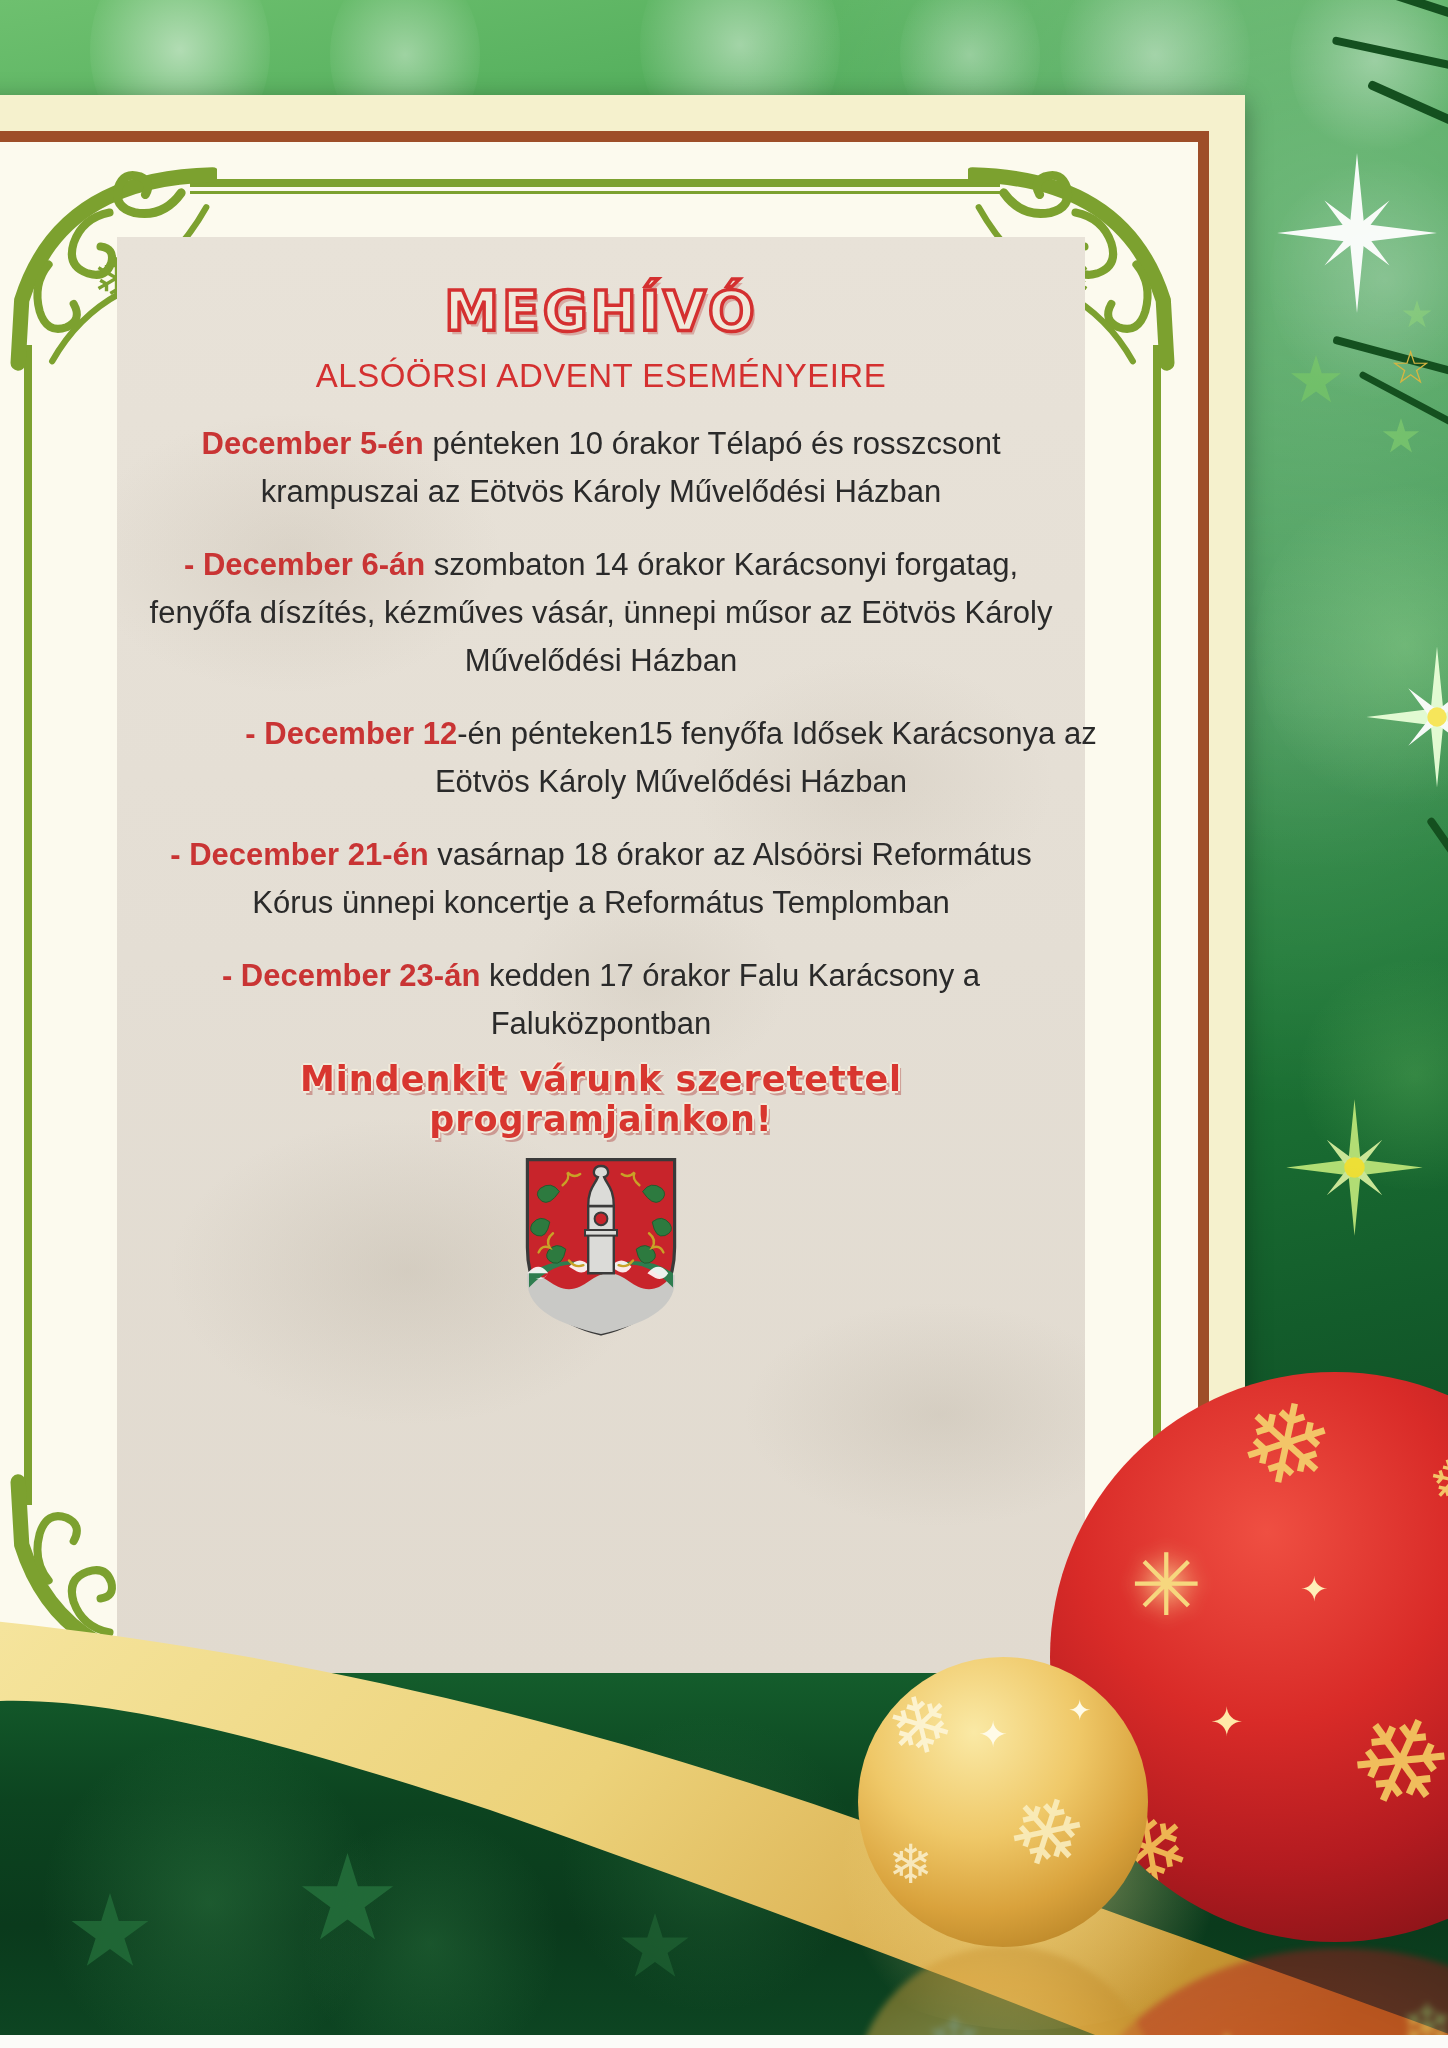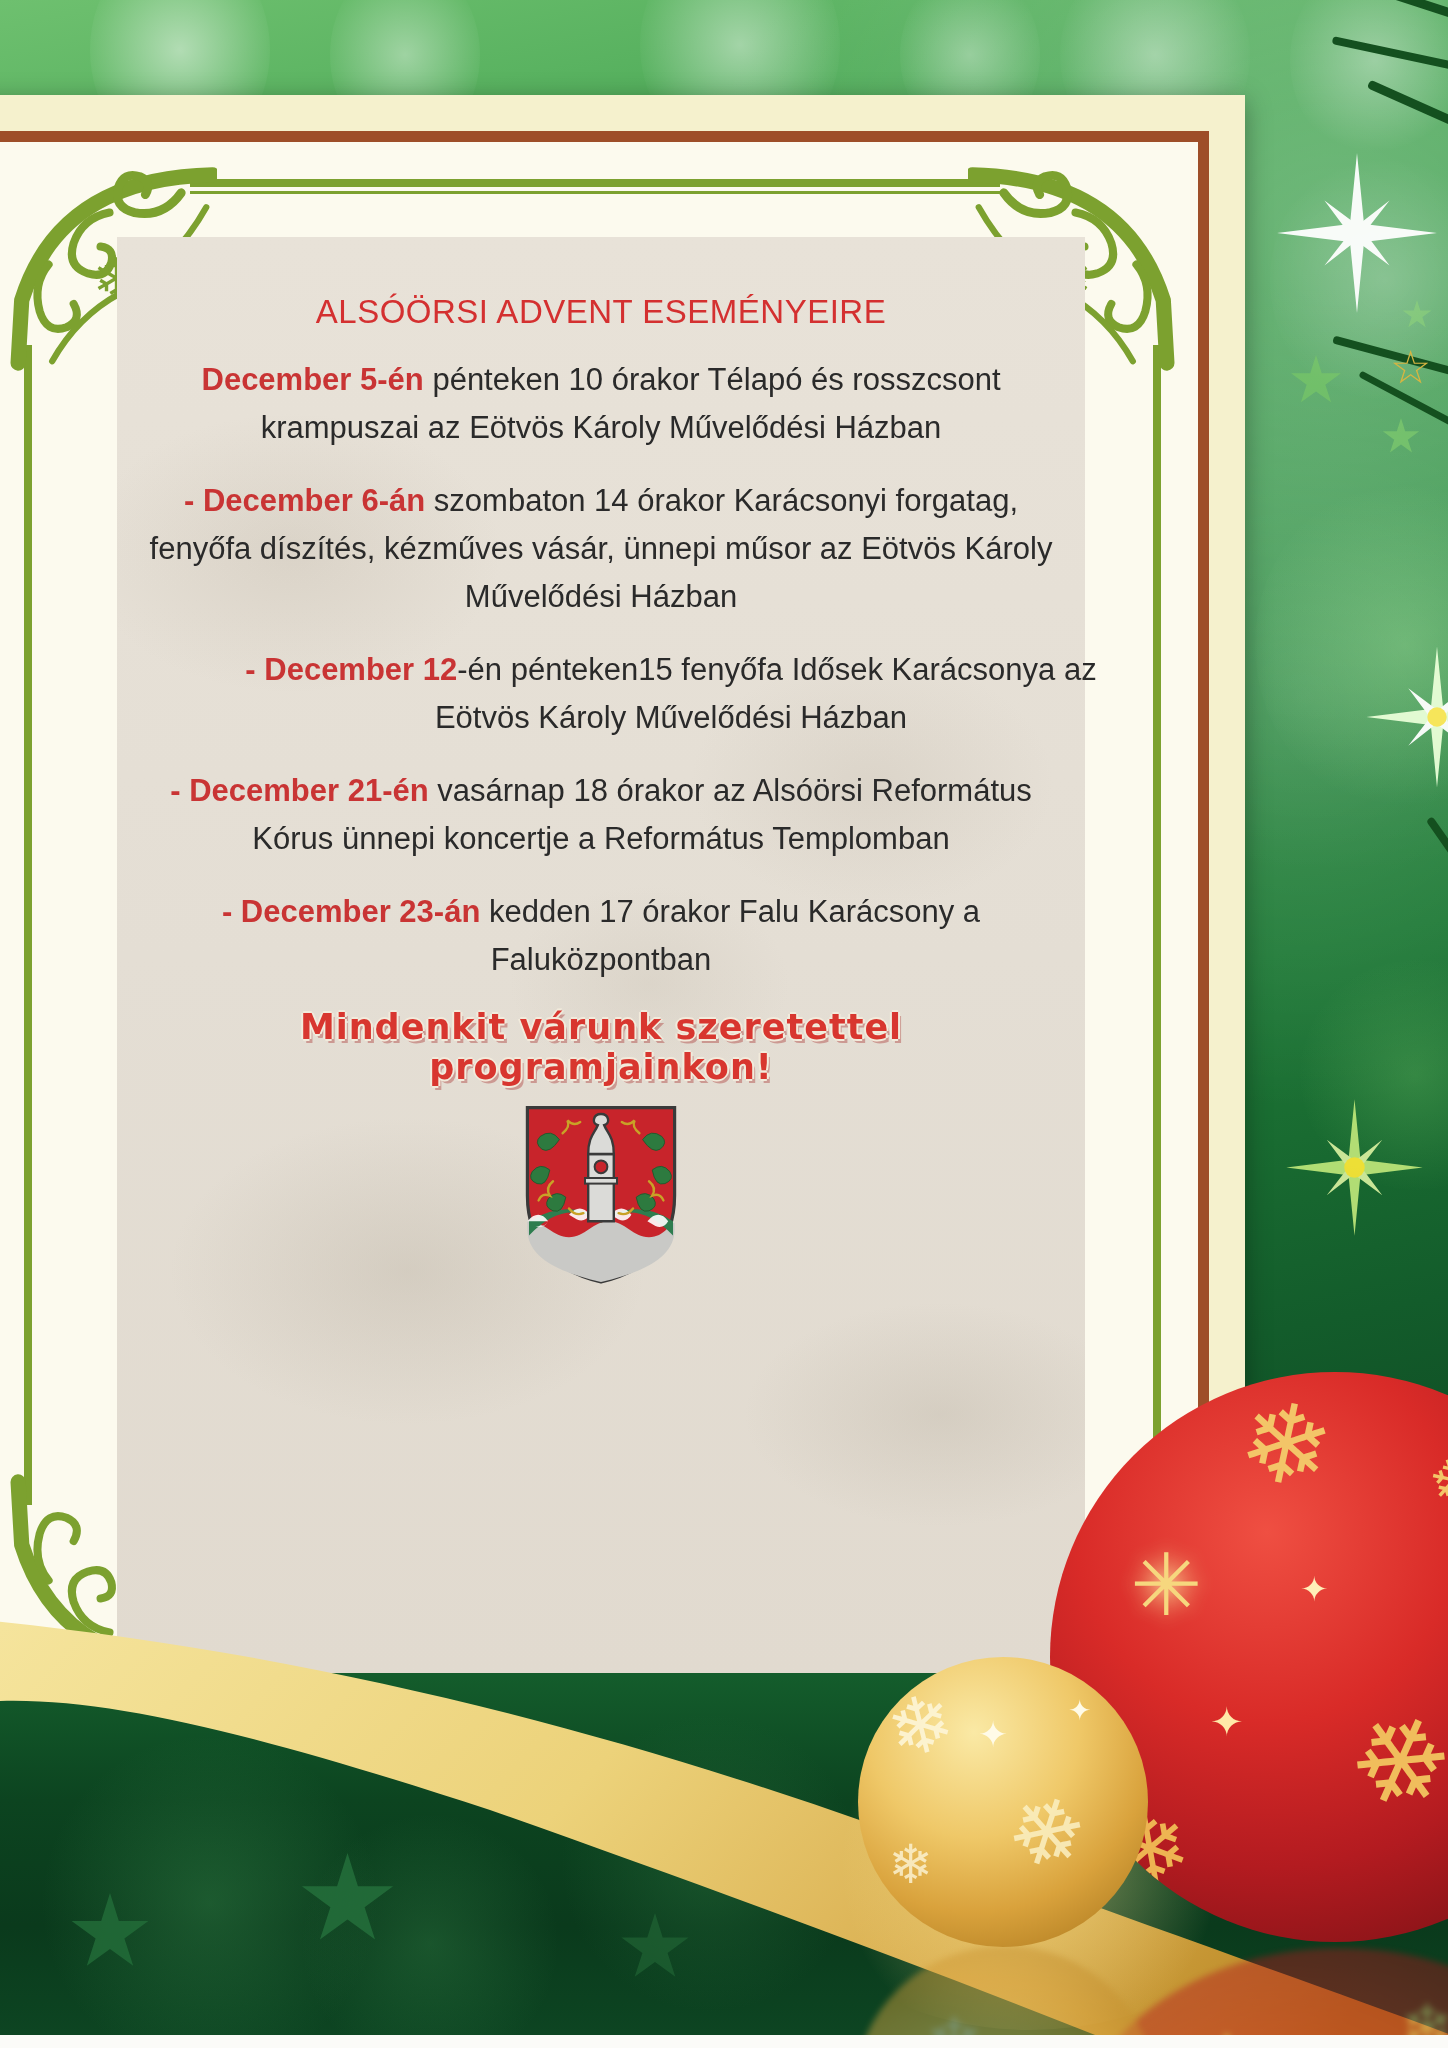--- a/index.html
+++ b/index.html
@@ -129,27 +129,28 @@
         <path d="M235,20 C140,22 55,55 22,160 L18,230" stroke-width="17"></path>
         <path d="M200,40 q-20,28 -52,22 q-24,-6 -18,-28 q6,-18 24,-12 q14,6 6,20" stroke-width="10"></path>
         <path d="M120,62 q-30,6 -40,34 q-8,26 16,34 q20,6 26,-12 q4,-16 -12,-18" stroke-width="9"></path>
         <path d="M52,120 q-18,22 -10,52 q8,26 30,18 q18,-8 8,-26" stroke-width="9"></path>
       </g>
     </svg>
   </div>
 
   <div class="parchment">
     <div class="pad">
+      <h1 class="title">MEGHÍVÓ</h1>
       <h2 class="subtitle">ALSÓÖRSI ADVENT ESEMÉNYEIRE</h2>
 
       <p class="ev"><span class="date">December 5-én</span><span> pénteken 10 órakor Télapó és rosszcsont krampuszai az Eötvös Károly Művelődési Házban</span></p>
       <p class="ev"><span class="date">- December 6-án</span><span> szombaton 14 órakor Karácsonyi forgatag, fenyőfa díszítés, kézműves vásár, ünnepi műsor az Eötvös Károly Művelődési Házban</span></p>
       <p class="ev overflow-right"><span class="date">- December 12</span><span>-én pénteken15 fenyőfa Idősek Karácsonya  az Eötvös Károly Művelődési Házban</span></p>
       <p class="ev"><span class="date">- December 21-én</span><span> vasárnap 18 órakor az Alsóörsi Református Kórus ünnepi koncertje a Református Templomban</span></p>
-      <p class="ev" style="margin-bottom:22px;"><span class="date">- December 23-án</span><span> kedden 17 órakor Falu Karácsony a Faluközpontban</span></p>
+      <p class="ev" style="margin-bottom:10px;"><span class="date">- December 23-án</span><span> kedden 17 órakor Falu Karácsony a Faluközpontban</span></p>
 
       <div class="closing">Mindenkit várunk szeretettel programjainkon!</div>
 
       
       <svg width="160" height="186" viewBox="0 0 200 232" style="margin-top:4px;">
         <path d="M8,8 H192 V118 C192,182 152,214 100,226 C48,214 8,182 8,118 Z" fill="#c8242b" stroke="#3a3a3a" stroke-width="4"></path>
         <path d="M8,150 C30,150 40,170 60,170 C80,170 90,150 110,150 C130,150 140,170 160,170 C180,170 186,152 192,152 V118 L192,150 V160 C192,196 152,214 100,226 C48,214 8,196 8,160 Z" fill="#c9c9c6" stroke="none"></path>
         <path d="M10,168 Q55,120 100,152 Q145,120 190,168 L190,150 Q150,122 100,146 Q55,122 10,150 Z" fill="#2e7d4f"></path>
         <path d="M8,150 q14,-16 26,0 q-6,10 -16,6 q12,2 16,-6 M60,142 q14,-16 26,0 q-6,10 -16,6 M112,142 q14,-16 26,0 q-6,10 -16,6 M158,150 q14,-16 26,0 q-6,10 -16,6" fill="#ffffff" opacity=".9"></path>
         <path d="M84,150 V66 H116 V150 Z" fill="#dbdbd8" stroke="#3a3a3a" stroke-width="3"></path>

